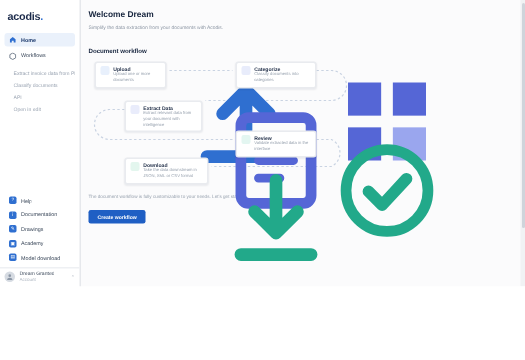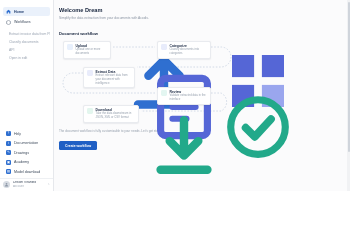--- a/index.html
+++ b/index.html
@@ -146,20 +146,25 @@
     background: #cfd4db; border-radius: 1px;
   }
 </style>
 </head>
 <body>
 
 <div class="app">
 
   <aside class="sidebar">
 
+    <div class="logo-wrap">
+      <div class="logo">
+        <span>acodis</span><span class="dot">.</span>
+      </div>
+    </div>
 
     <nav class="nav-top">
       <div class="nav-item active">
         <span class="ic">
           <svg viewBox="0 0 12 12" width="5" height="5">
               <path d="M6 1.5 1.5 5.2V10.5h3V7.6h3v2.9h3V5.2z" fill="#2f6fd0"></path>
             </svg>
         </span>
         <span class="lbl">Home</span>
       </div>

